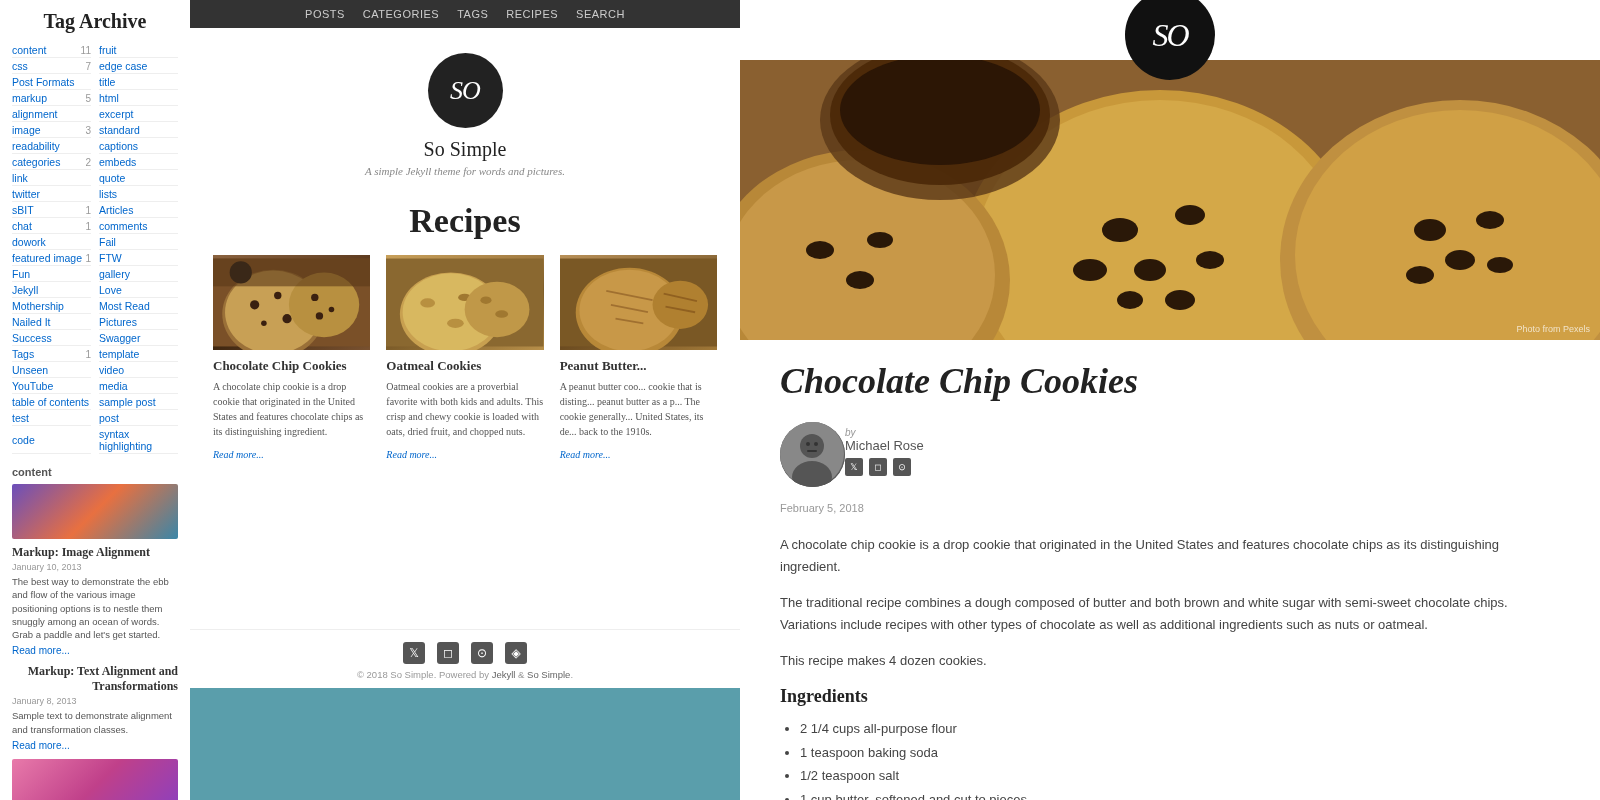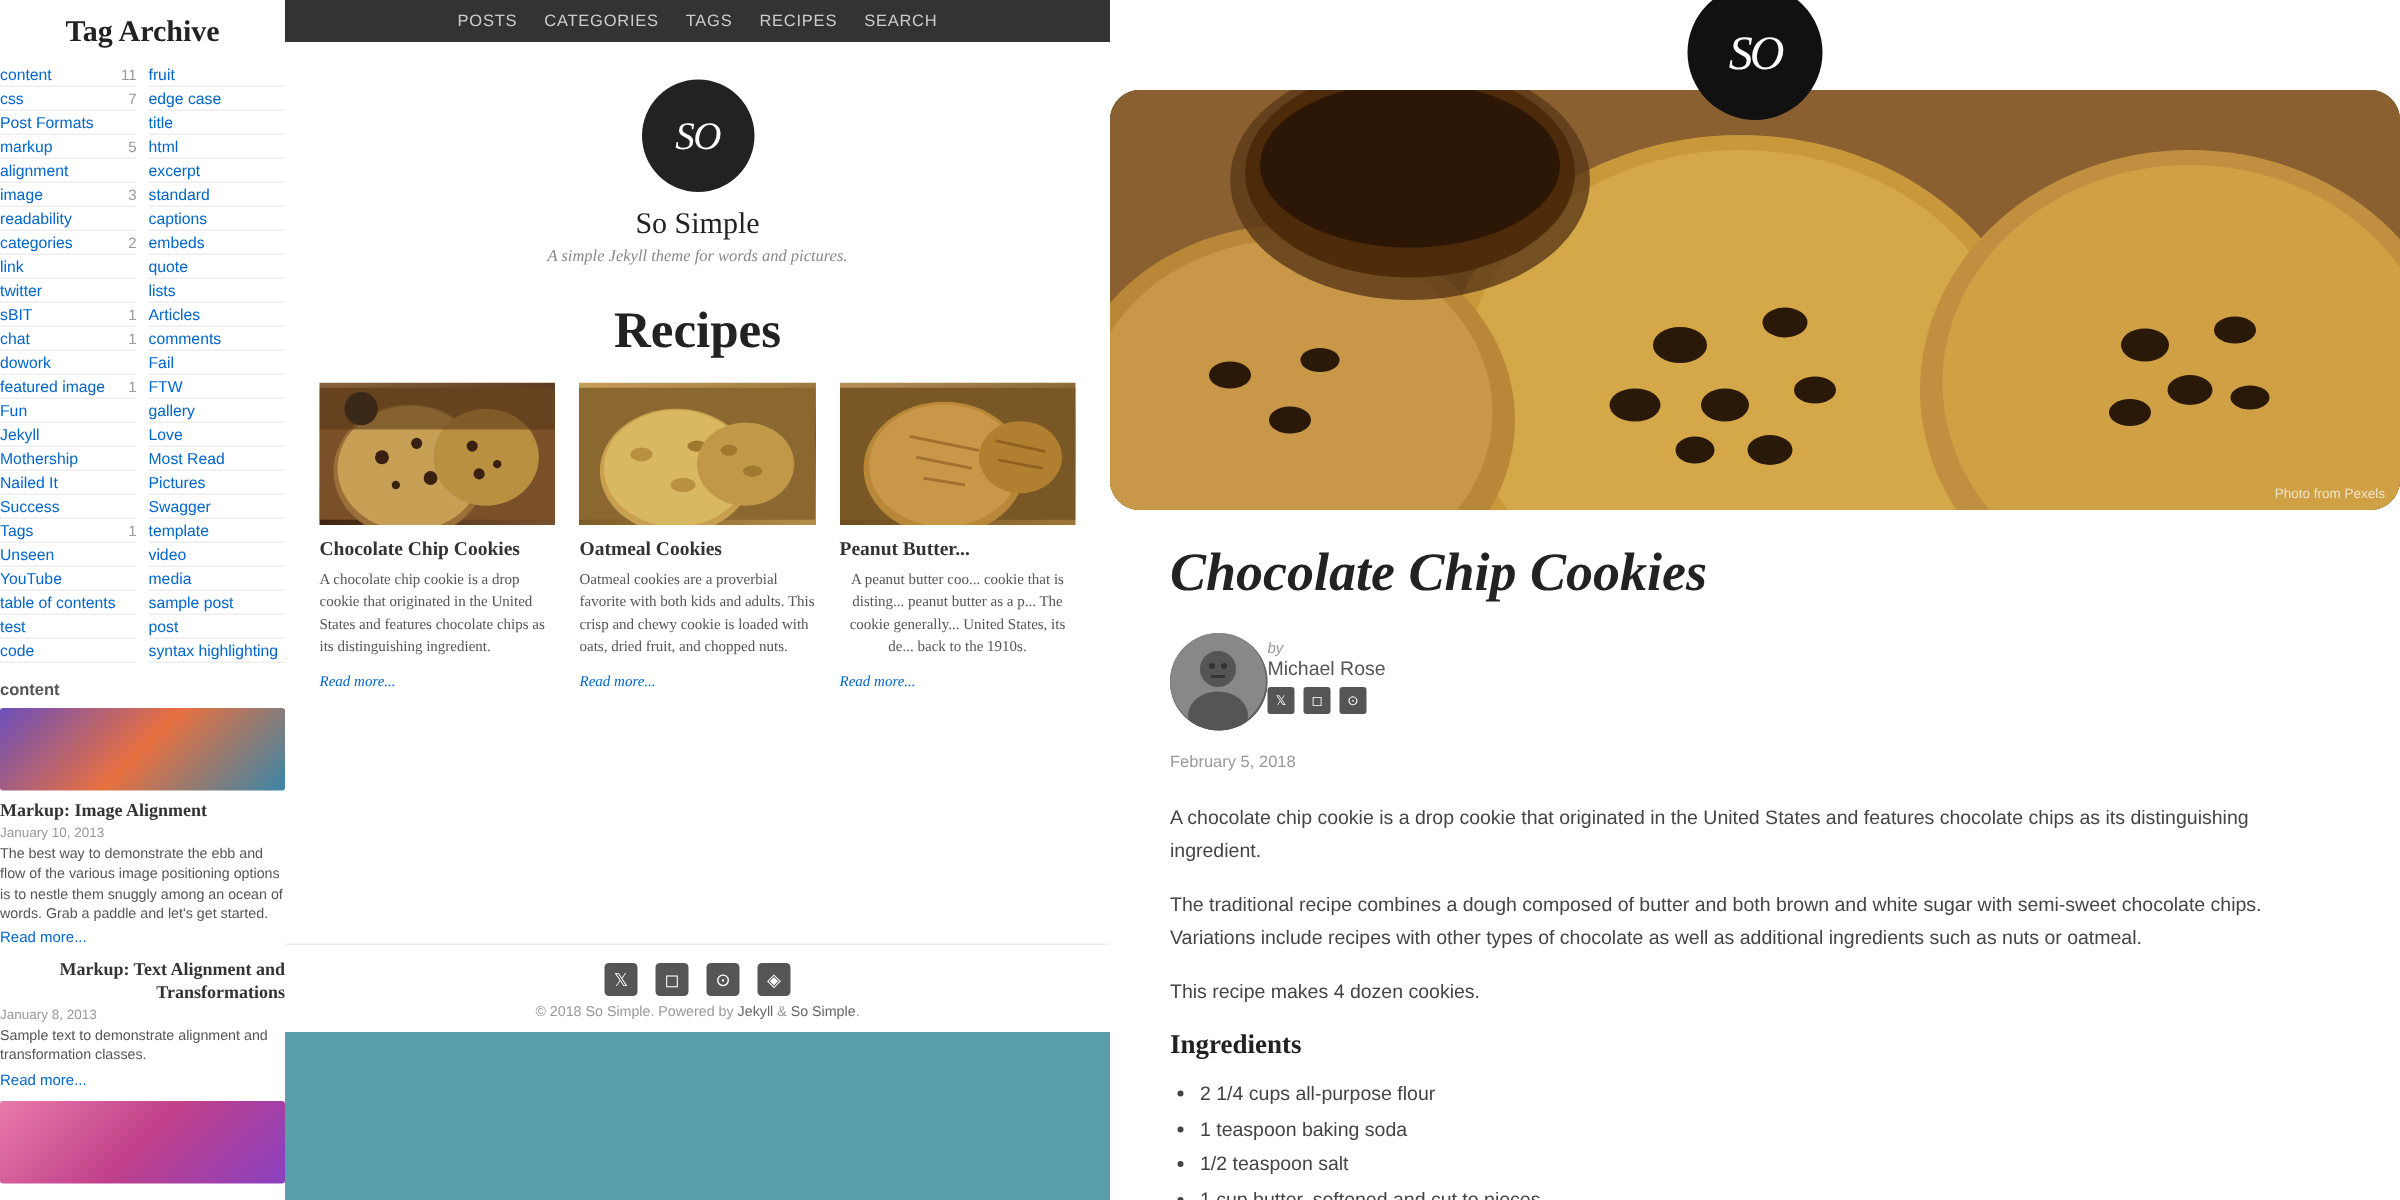--- a/index.html
+++ b/index.html
@@ -12,21 +12,21 @@
       background: #5a9eab;
     }
 
     
     .left-panel {
       width: 190px;
       min-width: 190px;
       background: #fff;
       height: 800px;
       overflow: hidden;
-      padding: 10px 0;
+      padding: 10px 12px;
       font-family: Arial, sans-serif;
       font-size: 11px;
     }
     .left-panel h2 {
       font-size: 20px;
       font-family: Georgia, serif;
       font-weight: bold;
       text-align: center;
       margin-bottom: 10px;
       color: #222;
@@ -267,21 +267,20 @@
       display: flex;
       flex-direction: column;
     }
     .article-hero {
       width: 100%;
       height: 280px;
       background: linear-gradient(135deg, #8b6340 0%, #6b4520 30%, #c8a060 60%, #5c3a1e 100%);
       flex-shrink: 0;
       position: relative;
       overflow: hidden;
-      border-radius: 20px;
     }
     .article-hero-overlay {
       position: absolute;
       bottom: 6px;
       right: 10px;
       font-size: 9px;
       color: rgba(255,255,255,0.7);
       font-family: Arial, sans-serif;
     }
     .so-logo-right {
@@ -718,21 +717,21 @@
           <ellipse cx="75" cy="56" rx="54" ry="44" fill="#c89848"></ellipse>
           <line x1="50" y1="35" x2="100" y2="45" stroke="#a07030" stroke-width="2"></line>
           <line x1="55" y1="50" x2="95" y2="58" stroke="#a07030" stroke-width="2"></line>
           <line x1="60" y1="65" x2="90" y2="70" stroke="#a07030" stroke-width="2"></line>
           <ellipse cx="130" cy="50" rx="30" ry="26" fill="#b08030"></ellipse>
           <line x1="112" y1="38" x2="148" y2="46" stroke="#906020" stroke-width="2"></line>
           <line x1="114" y1="52" x2="146" y2="58" stroke="#906020" stroke-width="2"></line>
         </svg>
       </div>
       <div class="recipe-title">Peanut Butter...</div>
-      <div class="recipe-desc" style="font-size:10px;color:#555;line-height:1.5;text-align:center;">A peanut butter coo... cookie that is disting... peanut butter as a p... The cookie generally... United States, its de... back to the 1910s.</div>
+      <div class="recipe-desc" style="font-size:10px;color:#555;line-height:1.5;">A peanut butter coo... cookie that is disting... peanut butter as a p... The cookie generally... United States, its de... back to the 1910s.</div>
       <a class="recipe-read-more">Read more...</a>
     </div>
   </div>
 
   <div class="blog-footer">
     <div class="social-icons">
       <div class="social-icon">𝕏</div>
       <div class="social-icon">◻</div>
       <div class="social-icon">⊙</div>
       <div class="social-icon">◈</div>

